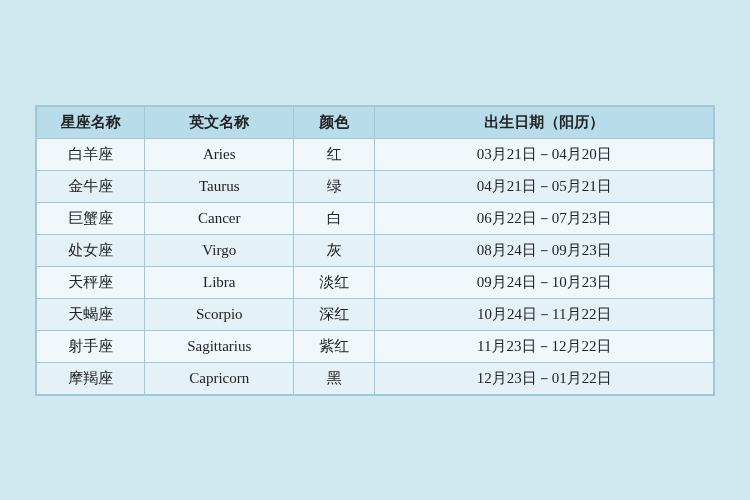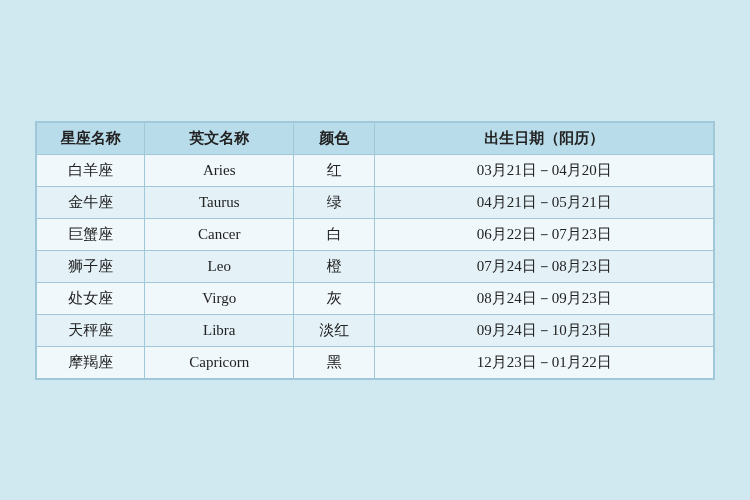--- a/index.html
+++ b/index.html
@@ -88,38 +88,44 @@
           <td>绿</td>
           <td>04月21日－05月21日</td>
         </tr>
         <tr>
           <td>巨蟹座</td>
           <td>Cancer</td>
           <td>白</td>
           <td>06月22日－07月23日</td>
         </tr>
         <tr>
-          <td>狮子座</td>
-          <td>Leo</td>
-          <td>橙</td>
-          <td>07月24日－08月23日</td>
-        </tr>
-        <tr>
           <td>处女座</td>
           <td>Virgo</td>
           <td>灰</td>
           <td>08月24日－09月23日</td>
         </tr>
         <tr>
           <td>天秤座</td>
           <td>Libra</td>
           <td>淡红</td>
           <td>09月24日－10月23日</td>
         </tr>
         <tr>
+          <td>天蝎座</td>
+          <td>Scorpio</td>
+          <td>深红</td>
+          <td>10月24日－11月22日</td>
+        </tr>
+        <tr>
+          <td>射手座</td>
+          <td>Sagittarius</td>
+          <td>紫红</td>
+          <td>11月23日－12月22日</td>
+        </tr>
+        <tr>
           <td>摩羯座</td>
           <td>Capricorn</td>
           <td>黑</td>
           <td>12月23日－01月22日</td>
         </tr>
       </tbody>
   </table>
 </div>
 
 </body></html>

